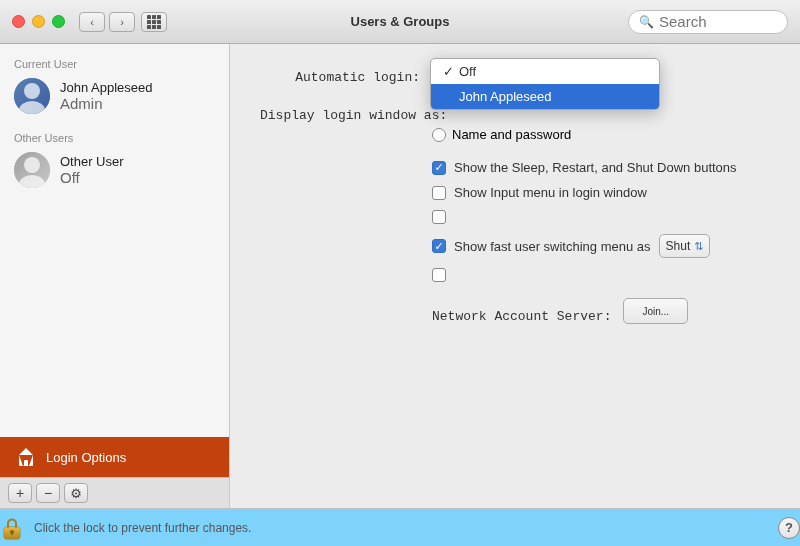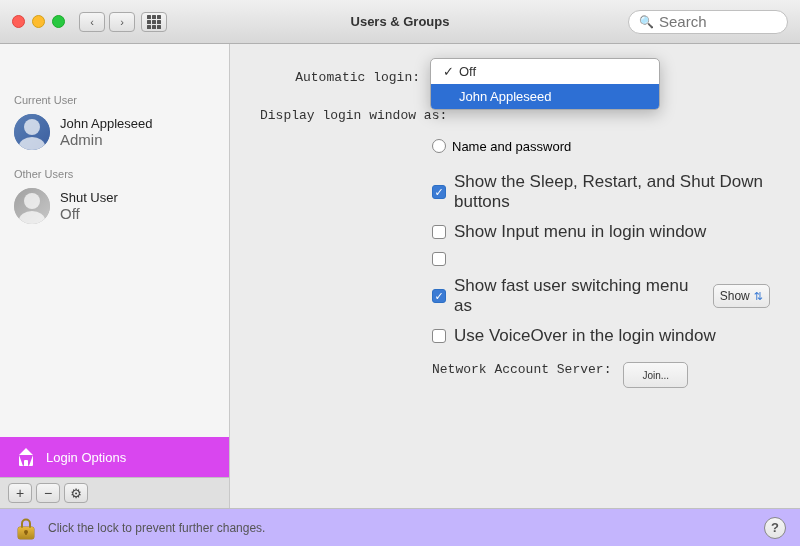--- a/index.html
+++ b/index.html
@@ -125,21 +125,20 @@
       border-right: 1px solid #c8c8c8;
       display: flex;
       flex-direction: column;
       padding-top: 10px;
     }
     .sidebar-section-label {
       font-size: 11px;
       color: #888;
       padding: 4px 14px 2px;
       font-weight: 500;
-      margin-top: 36px;
     }
     .sidebar-user-item {
       display: flex;
       align-items: center;
       padding: 6px 14px;
       cursor: pointer;
       border-radius: 0;
     }
     .avatar {
       width: 36px;
@@ -169,21 +168,21 @@
     .user-name { font-size: 13px; font-weight: 500; color: #222; }
     .user-role { font-size: 15px; color: #666; }
 
     .sidebar-spacer { flex: 1; }
 
     .sidebar-login-options {
       display: flex;
       align-items: center;
       padding: 8px 14px;
       cursor: pointer;
-      background: #d946ef;
+      background: #c2410c;
       color: #fff;
       font-size: 13px;
       font-weight: 500;
       margin: 0;
     }
     .login-options-icon {
       width: 24px;
       height: 24px;
       margin-right: 8px;
       flex-shrink: 0;
@@ -296,23 +295,23 @@
 
     
     .radio-row {
       display: flex;
       align-items: center;
       margin-bottom: 18px;
       padding-left: 172px;
     }
     .radio-option {
       display: flex;
+      align-items: center;
       margin-right: 18px;
       cursor: pointer;
-      margin-top: 12px;
     }
     .radio-circle {
       width: 14px;
       height: 14px;
       border-radius: 50%;
       border: 1.5px solid #888;
       background: #fff;
       margin-right: 6px;
       display: flex;
       align-items: center;
@@ -341,28 +340,29 @@
       background: #3b7bd4;
       border-color: #2d6fc4;
     }
     .checkbox.checked::after {
       content: '✓';
       color: #fff;
       font-size: 11px;
       line-height: 1;
     }
     .check-label {
-      font-size: 17px;
-      color: #333;
+      font-size: 13px;
+      color: #333;
+      text-align: right;
     }
 
     
     .network-row {
       display: flex;
-      align-items: flex-start;
+      align-items: flex-end;
       margin-top: 10px;
       padding-left: 0;
     }
     .join-btn {
       background: linear-gradient(to bottom, #f8f8f8, #e8e8e8);
       border: 1px solid #aaa;
       border-radius: 5px;
       padding: 4px 18px;
       font-size: 10px;
       color: #333;
@@ -386,25 +386,25 @@
     }
     .icon-dropdown-arrows {
       color: #3b7bd4;
       font-size: 11px;
       margin-left: 4px;
     }
 
     
     .bottom-bar {
       height: 38px;
-      background: #c4b5fd;
+      background: #7dd3fc;
       border-top: 1px solid #c0c0c0;
       display: flex;
       align-items: center;
-      padding: 0 14px;
+      padding: 0 0;
     }
     .lock-icon-wrap {
       width: 24px;
       height: 24px;
       margin-right: 10px;
       display: flex;
       align-items: center;
       justify-content: center;
     }
     .bottom-text {
@@ -489,21 +489,21 @@
     <div class="sidebar-user-item">
       <div class="avatar">
         <div class="avatar-img">
           <svg width="36" height="36" viewBox="0 0 36 36">
             <circle cx="18" cy="13" r="8" fill="rgba(255,255,255,0.7)"></circle>
             <ellipse cx="18" cy="32" rx="13" ry="9" fill="rgba(255,255,255,0.7)"></ellipse>
           </svg>
         </div>
       </div>
       <div class="user-info">
-        <span class="user-name">Shut User</span>
+        <span class="user-name">Other User</span>
         <span class="user-role">Off</span>
       </div>
     </div>
 
     <div class="sidebar-spacer"></div>
 
     <div class="sidebar-login-options">
       <svg class="login-options-icon" viewBox="0 0 24 24" fill="white">
         <path d="M3 12l2-2m0 0l7-7 7 7M5 10v10a1 1 0 001 1h3m10-11l2 2m-2-2v10a1 1 0 01-1 1h-3m-6 0a1 1 0 001-1v-4a1 1 0 011-1h2a1 1 0 011 1v4a1 1 0 001 1m-6 0h6"></path>
       </svg>
@@ -559,27 +559,26 @@
       <div class="checkbox"></div>
       <span class="check-label">Show Input menu in login window</span>
     </div>
     <div class="check-row">
       <div class="checkbox"></div>
     </div>
     <div class="check-row">
       <div class="checkbox checked"></div>
       <span class="check-label">Show fast user switching menu as</span>
       <div class="icon-dropdown">
-        <span>Show</span>
+        <span>Shut</span>
         <span class="icon-dropdown-arrows">⇅</span>
       </div>
     </div>
     <div class="check-row">
       <div class="checkbox"></div>
-      <span class="check-label">Use VoiceOver in the login window</span>
     </div>
 
     <div class="network-row" style="margin-top:16px; padding-left: 172px;">
       <span class="form-label" style="min-width:auto; margin-right:12px;">Network Account Server:</span>
       <button class="join-btn">Join...</button>
     </div>
 
   </div>
 </div>
 

